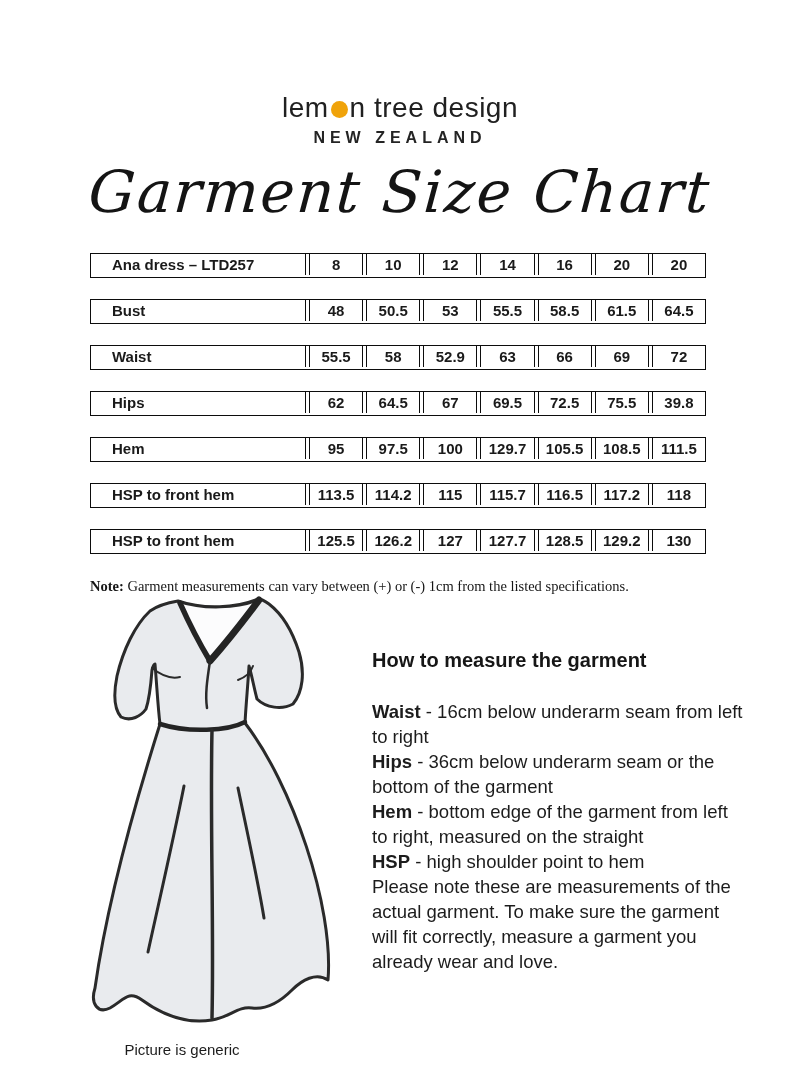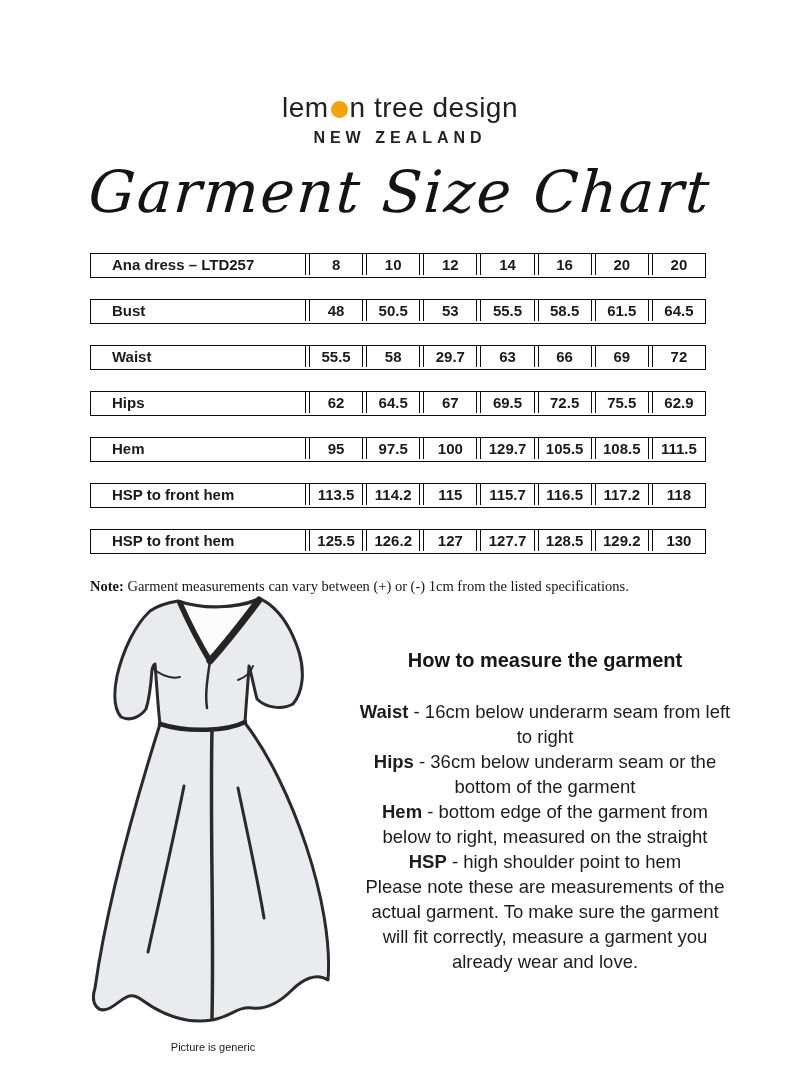--- a/index.html
+++ b/index.html
@@ -29,25 +29,25 @@
          font-size:15px;line-height:21px;}
   .tcell:last-child{border-right:none;}
 
   
   .note{position:absolute;left:90px;top:578px;width:640px;font-size:14.5px;color:#161616;font-family:Liberation Serif, serif;}
   .b{font-weight:bold;}
 
   
   .figure{position:absolute;left:88px;top:596px;width:262px;height:442px;}
   .figure svg{display:block;width:262px;height:442px;}
-  .figure-caption{position:absolute;left:82px;top:1041px;width:262px;text-align:center;
-                  font-size:11px;color:#1c1c1c;}
-
-  
-  .howto{position:absolute;left:359px;top:648px;width:372px;font-size:18.5px;line-height:25px;color:#1c1c1c;text-align:center;}
+  .figure-caption{position:absolute;left:51px;top:1041px;width:262px;text-align:center;
+                  font-size:15px;color:#1c1c1c;}
+
+  
+  .howto{position:absolute;left:372px;top:648px;width:372px;font-size:18.5px;line-height:25px;color:#1c1c1c;}
   .howto h2{margin:0 0 27px 0;font-size:20px;line-height:24px;color:#161616;}
   .howto-item{margin:0;}
   .howto-para{}
 </style>
 </head>
 <body>
 
 <div class="page">
 
   <div class="logo">
@@ -78,36 +78,36 @@
         <div class="tcell">55.5</div>
         <div class="tcell">58.5</div>
         <div class="tcell">61.5</div>
         <div class="tcell">64.5</div>
       </div>
 
       <div class="trow">
         <div class="tlabel">Waist</div>
         <div class="tcell">55.5</div>
         <div class="tcell">58</div>
-        <div class="tcell">29.7</div>
+        <div class="tcell">52.9</div>
         <div class="tcell">63</div>
         <div class="tcell">66</div>
         <div class="tcell">69</div>
         <div class="tcell">72</div>
       </div>
 
       <div class="trow">
         <div class="tlabel">Hips</div>
         <div class="tcell">62</div>
         <div class="tcell">64.5</div>
         <div class="tcell">67</div>
         <div class="tcell">69.5</div>
         <div class="tcell">72.5</div>
         <div class="tcell">75.5</div>
-        <div class="tcell">62.9</div>
+        <div class="tcell">39.8</div>
       </div>
 
       <div class="trow">
         <div class="tlabel">Hem</div>
         <div class="tcell">95</div>
         <div class="tcell">97.5</div>
         <div class="tcell">100</div>
         <div class="tcell">129.7</div>
         <div class="tcell">105.5</div>
         <div class="tcell">108.5</div>
@@ -187,20 +187,20 @@
 
   <div class="howto">
     <h2>How to measure the garment</h2>
     <div>
 
 
         <div class="howto-item"><span class="b">Waist</span><span> - 16cm below underarm seam from left to right</span></div>
 
         <div class="howto-item"><span class="b">Hips</span><span> - 36cm below underarm seam or the bottom of the garment</span></div>
 
-        <div class="howto-item"><span class="b">Hem</span><span> - bottom edge of the garment from below to right, measured on the straight</span></div>
+        <div class="howto-item"><span class="b">Hem</span><span> - bottom edge of the garment from left to right, measured on the straight</span></div>
 
         <div class="howto-item"><span class="b">HSP</span><span> - high shoulder point to hem</span></div>
       </div>
     <div class="howto-para">Please note these are measurements of the actual garment. To make sure the garment will fit correctly, measure a garment you already wear and love.</div>
   </div>
 
 </div>
 
 </body></html>

